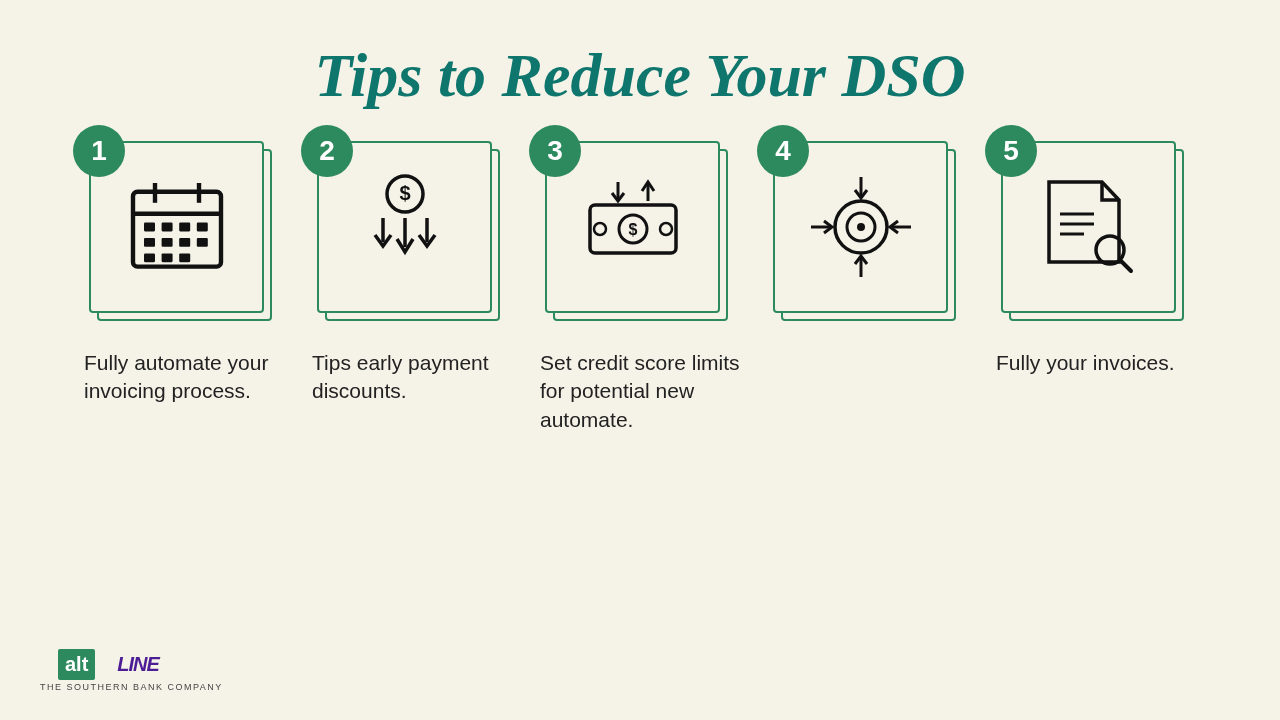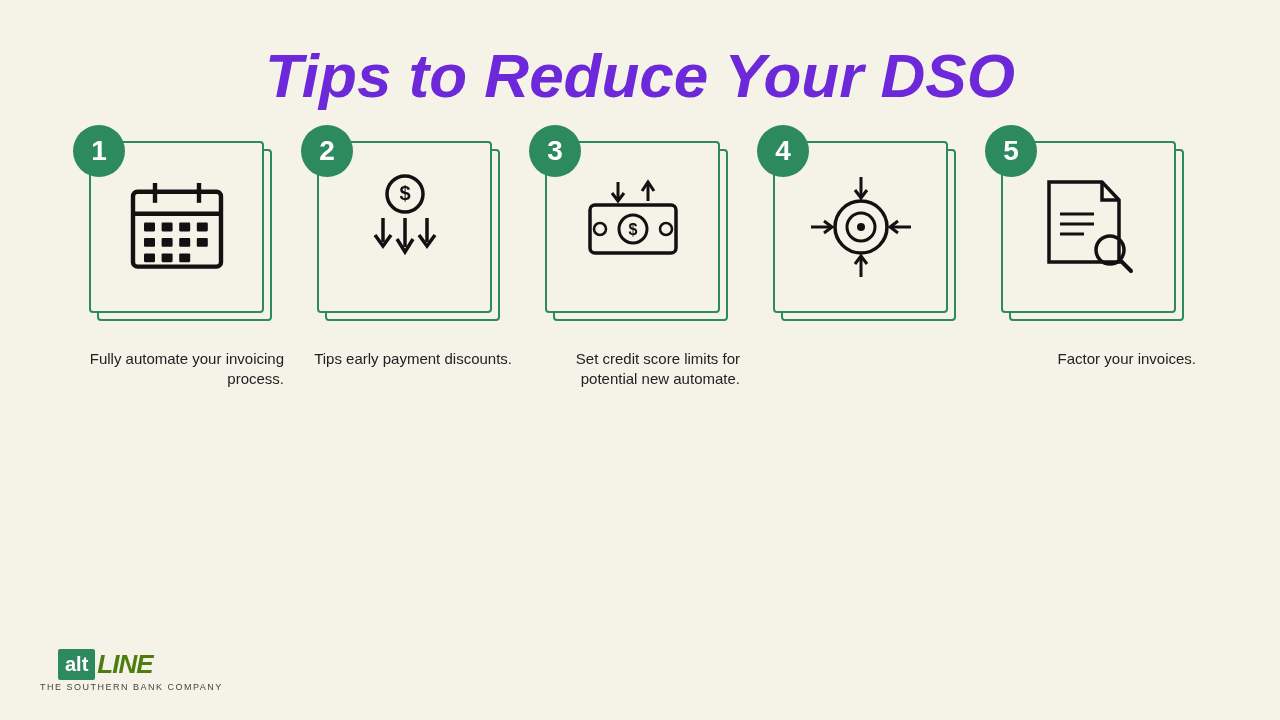--- a/index.html
+++ b/index.html
@@ -11,25 +11,25 @@
       font-family: Georgia, 'Times New Roman', serif;
       overflow: hidden;
       display: flex;
       flex-direction: column;
       align-items: center;
     }
 
     .main-title {
       font-size: 62px;
       font-weight: 900;
-      color: #6d28d9;
+      color: #0f766e;
       text-align: center;
       margin-top: 40px;
       margin-bottom: 30px;
-      font-family: Liberation Sans, sans-serif;
+      font-family: Liberation Serif, serif;
       font-style: italic;
     }
 
     .tips-row {
       display: flex;
       flex-direction: row;
       align-items: flex-start;
       justify-content: center;
       gap: 18px;
       padding: 0 30px;
@@ -100,61 +100,61 @@
       justify-content: center;
     }
 
     .tip-icon svg {
       width: 110px;
       height: 110px;
     }
 
     .tip-text {
       margin-top: 18px;
-      font-size: 15px;
+      font-size: 21px;
       font-family: Arial, sans-serif;
       color: #222;
-      text-align: right;
+      text-align: left;
       line-height: 1.35;
       width: 200px;
     }
 
     .logo-area {
       position: absolute;
       bottom: 28px;
       left: 40px;
       display: flex;
       flex-direction: column;
       align-items: flex-start;
     }
 
     .logo-box {
       display: flex;
       align-items: center;
-      gap: 0;
+      gap: 8px;
       padding-left: 18px;
     }
 
     .logo-alt {
       background-color: #2d8a5e;
       color: #fff;
       font-size: 20px;
       font-weight: 700;
       font-family: Arial, sans-serif;
       padding: 4px 7px;
       border-radius: 2px;
     }
 
     .logo-line {
-      color: #4d7c0f;
-      font-size: 26px;
+      color: #4c1d95;
+      font-size: 20px;
       font-weight: 900;
       font-family: Arial, sans-serif;
       font-style: italic;
-      margin-left: 2px;
+      margin-left: 14px;
       letter-spacing: -1px;
     }
 
     .logo-sub {
       font-size: 9px;
       font-family: Arial, sans-serif;
       color: #444;
       letter-spacing: 1.5px;
       text-transform: uppercase;
       margin-top: 2px;
@@ -299,21 +299,21 @@
             <line x1="26" y1="42" x2="60" y2="42" stroke="#111" stroke-width="3"></line>
             <line x1="26" y1="52" x2="60" y2="52" stroke="#111" stroke-width="3"></line>
             <line x1="26" y1="62" x2="50" y2="62" stroke="#111" stroke-width="3"></line>
 
             <circle cx="76" cy="78" r="14" stroke="#111" stroke-width="3.5"></circle>
             <line x1="86" y1="88" x2="97" y2="99" stroke="#111" stroke-width="4" stroke-linecap="round"></line>
           </svg>
         </div>
       </div>
     </div>
-    <p class="tip-text">Factor your invoices.</p>
+    <p class="tip-text">Fully your invoices.</p>
   </div>
 
 </div>
 
 <div class="logo-area">
   <div class="logo-box">
     <span class="logo-alt">alt</span>
     <span class="logo-line">LINE</span>
   </div>
   <div class="logo-sub">THE SOUTHERN BANK COMPANY</div>

